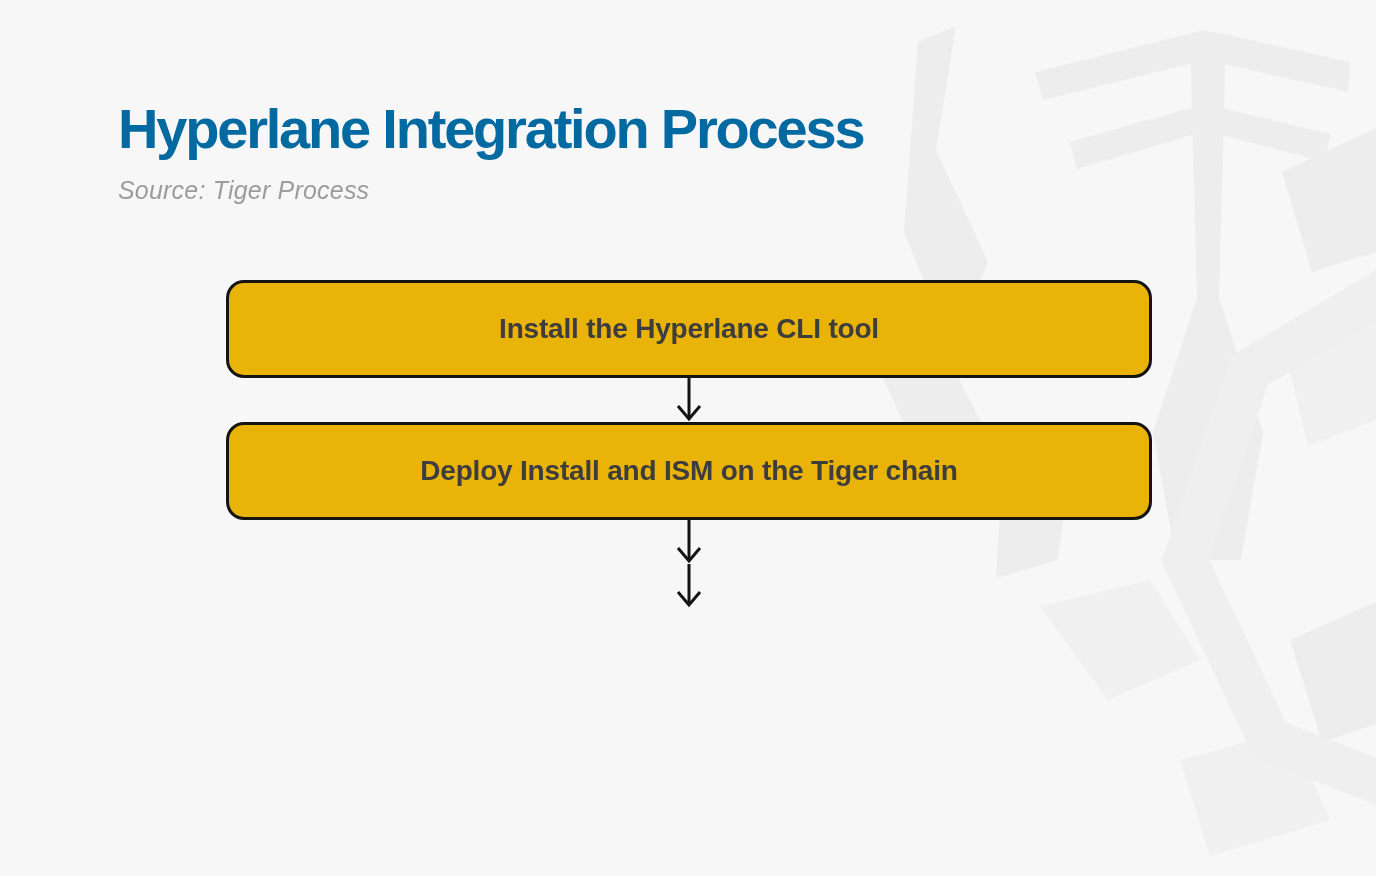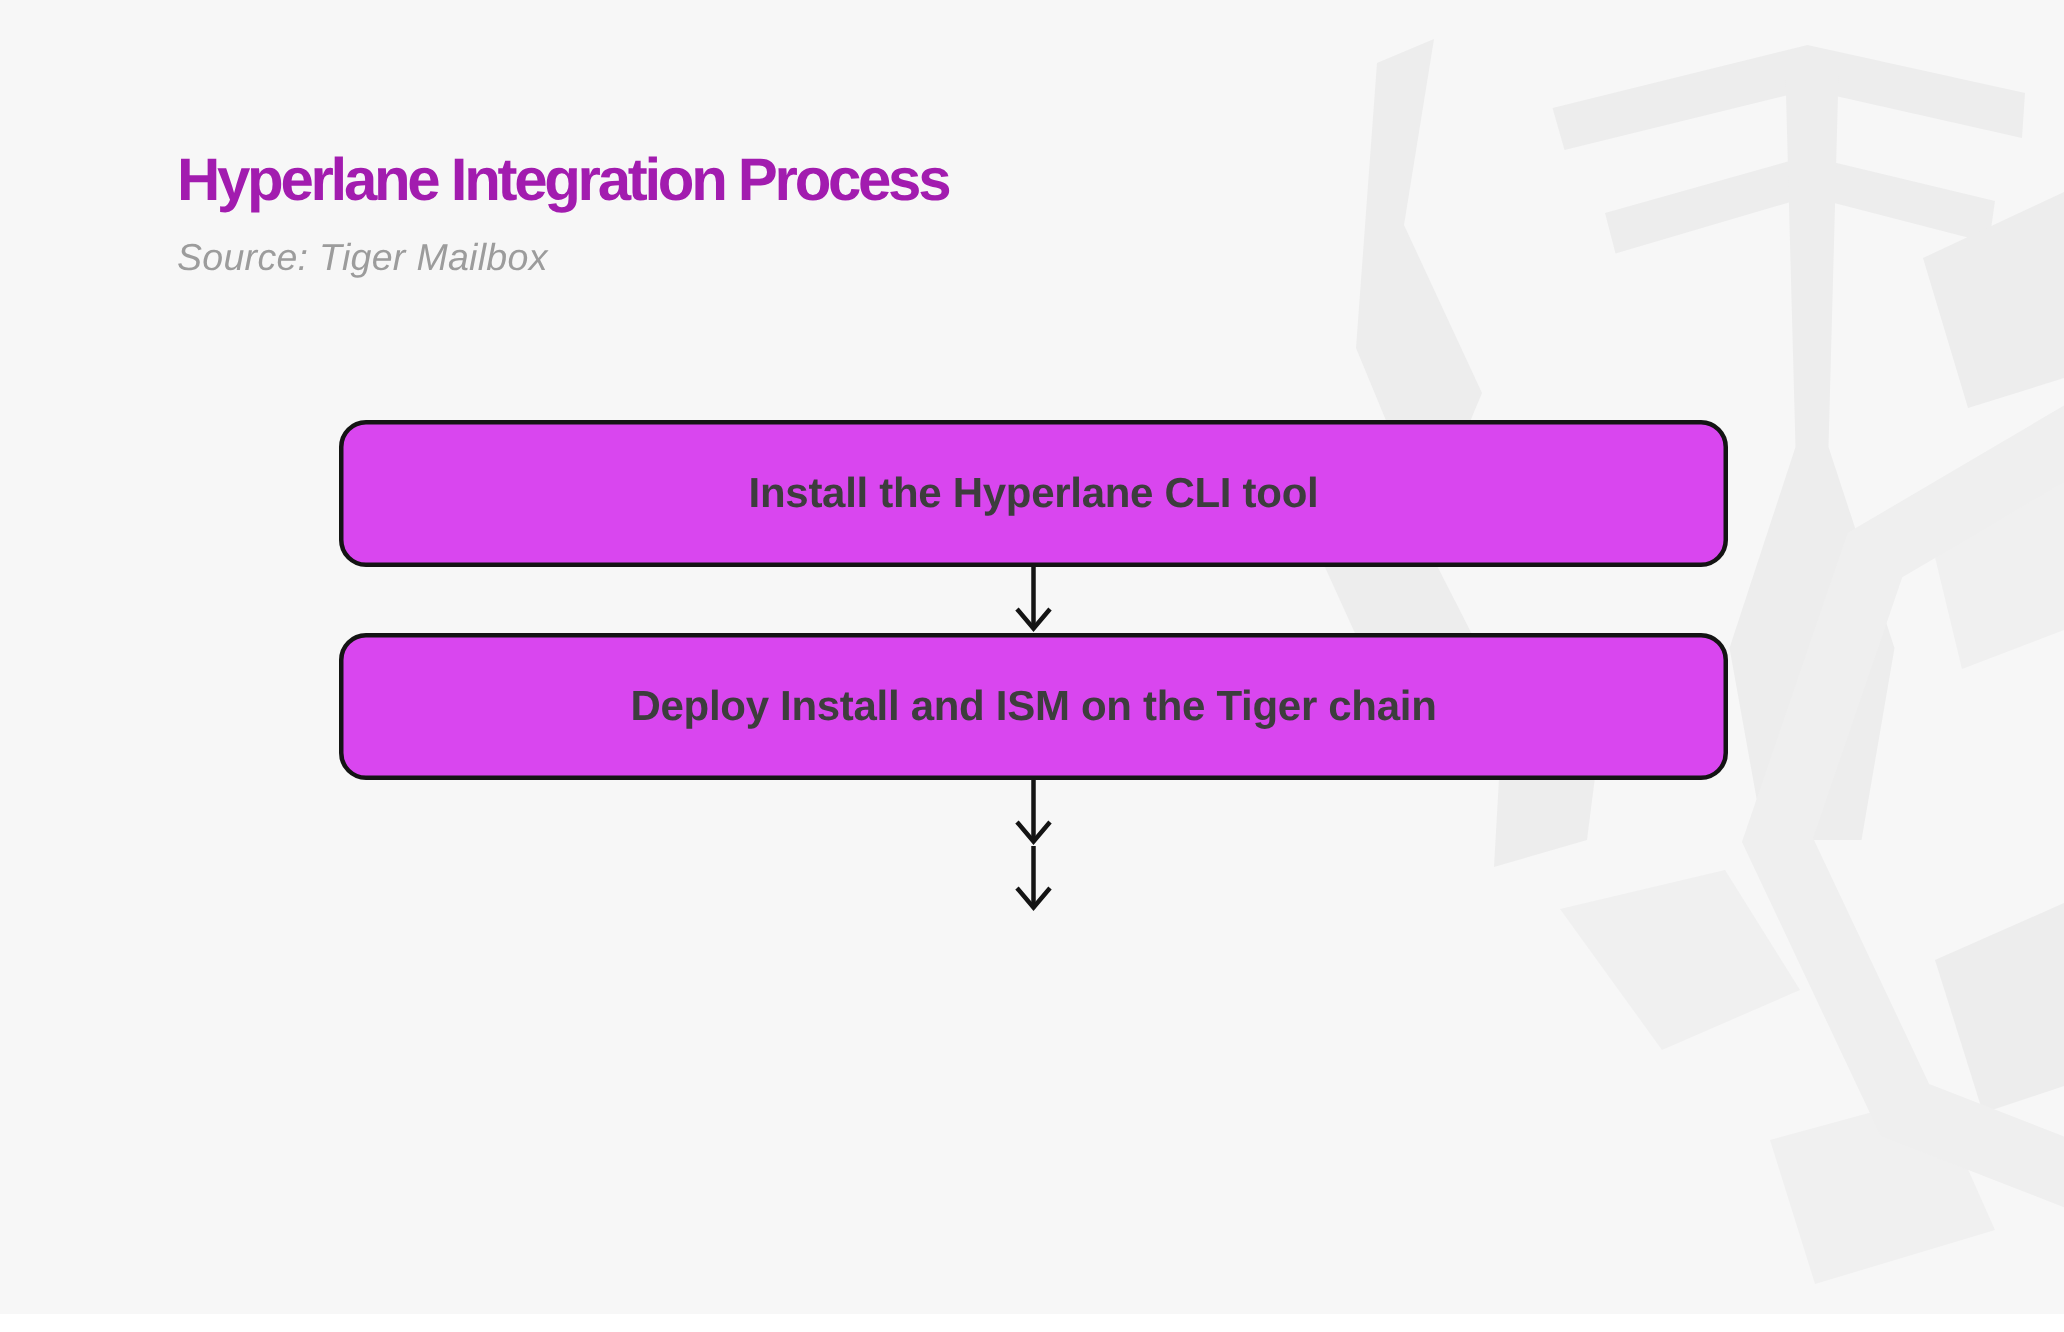--- a/index.html
+++ b/index.html
@@ -17,45 +17,45 @@
   .watermark {
     position: absolute;
     inset: 0;
     pointer-events: none;
   }
   .header {
     position: absolute;
     left: 118px; top: 98px;
   }
   .title {
-    font-size: 40px;
+    font-size: 56px;
     font-weight: 800;
     letter-spacing: -2.2px;
-    color: #a21caf;
+    color: #0369a1;
     line-height: 1.1;
     white-space: nowrap;
   }
   .source {
     margin-top: 16px;
     font-size: 25px;
     font-style: italic;
     color: #9c9c9c;
     letter-spacing: 0.2px;
   }
   .flow {
     position: absolute;
     left: 226px; top: 280px;
     width: 926px;
     display: flex;
     flex-direction: column;
   }
   .step {
     box-sizing: border-box;
     height: 98px;
-    background: #d946ef;
+    background: #eab308;
     border: 3px solid #141414;
     border-radius: 18px;
     display: flex;
     align-items: center;
     justify-content: center;
     font-size: 28px;
     font-weight: 700;
     color: #3d3d3d;
     letter-spacing: -0.2px;
     text-align: center;
@@ -96,21 +96,21 @@
       <polygon points="1180,760 1290,730 1330,820 1210,856" fill="#f0f0f0"></polygon>
     </g>
 
     <g fill="none" stroke="#efefef" stroke-width="44">
       <polygon points="1420,270 1610,340 1700,520 1640,720 1450,810 1270,740 1185,560 1250,370"></polygon>
     </g>
   </svg>
 
   <div class="header">
     <div class="title">Hyperlane Integration Process</div>
-    <div class="source">Source: Tiger Mailbox</div>
+    <div class="source">Source: Tiger Process</div>
   </div>
 
   <div class="flow">
 
     <div class="step">
       <span>Install the Hyperlane CLI tool</span>
     </div>
 
     <div class="arrow">
       <svg width="30" height="44" viewBox="0 0 30 44">

